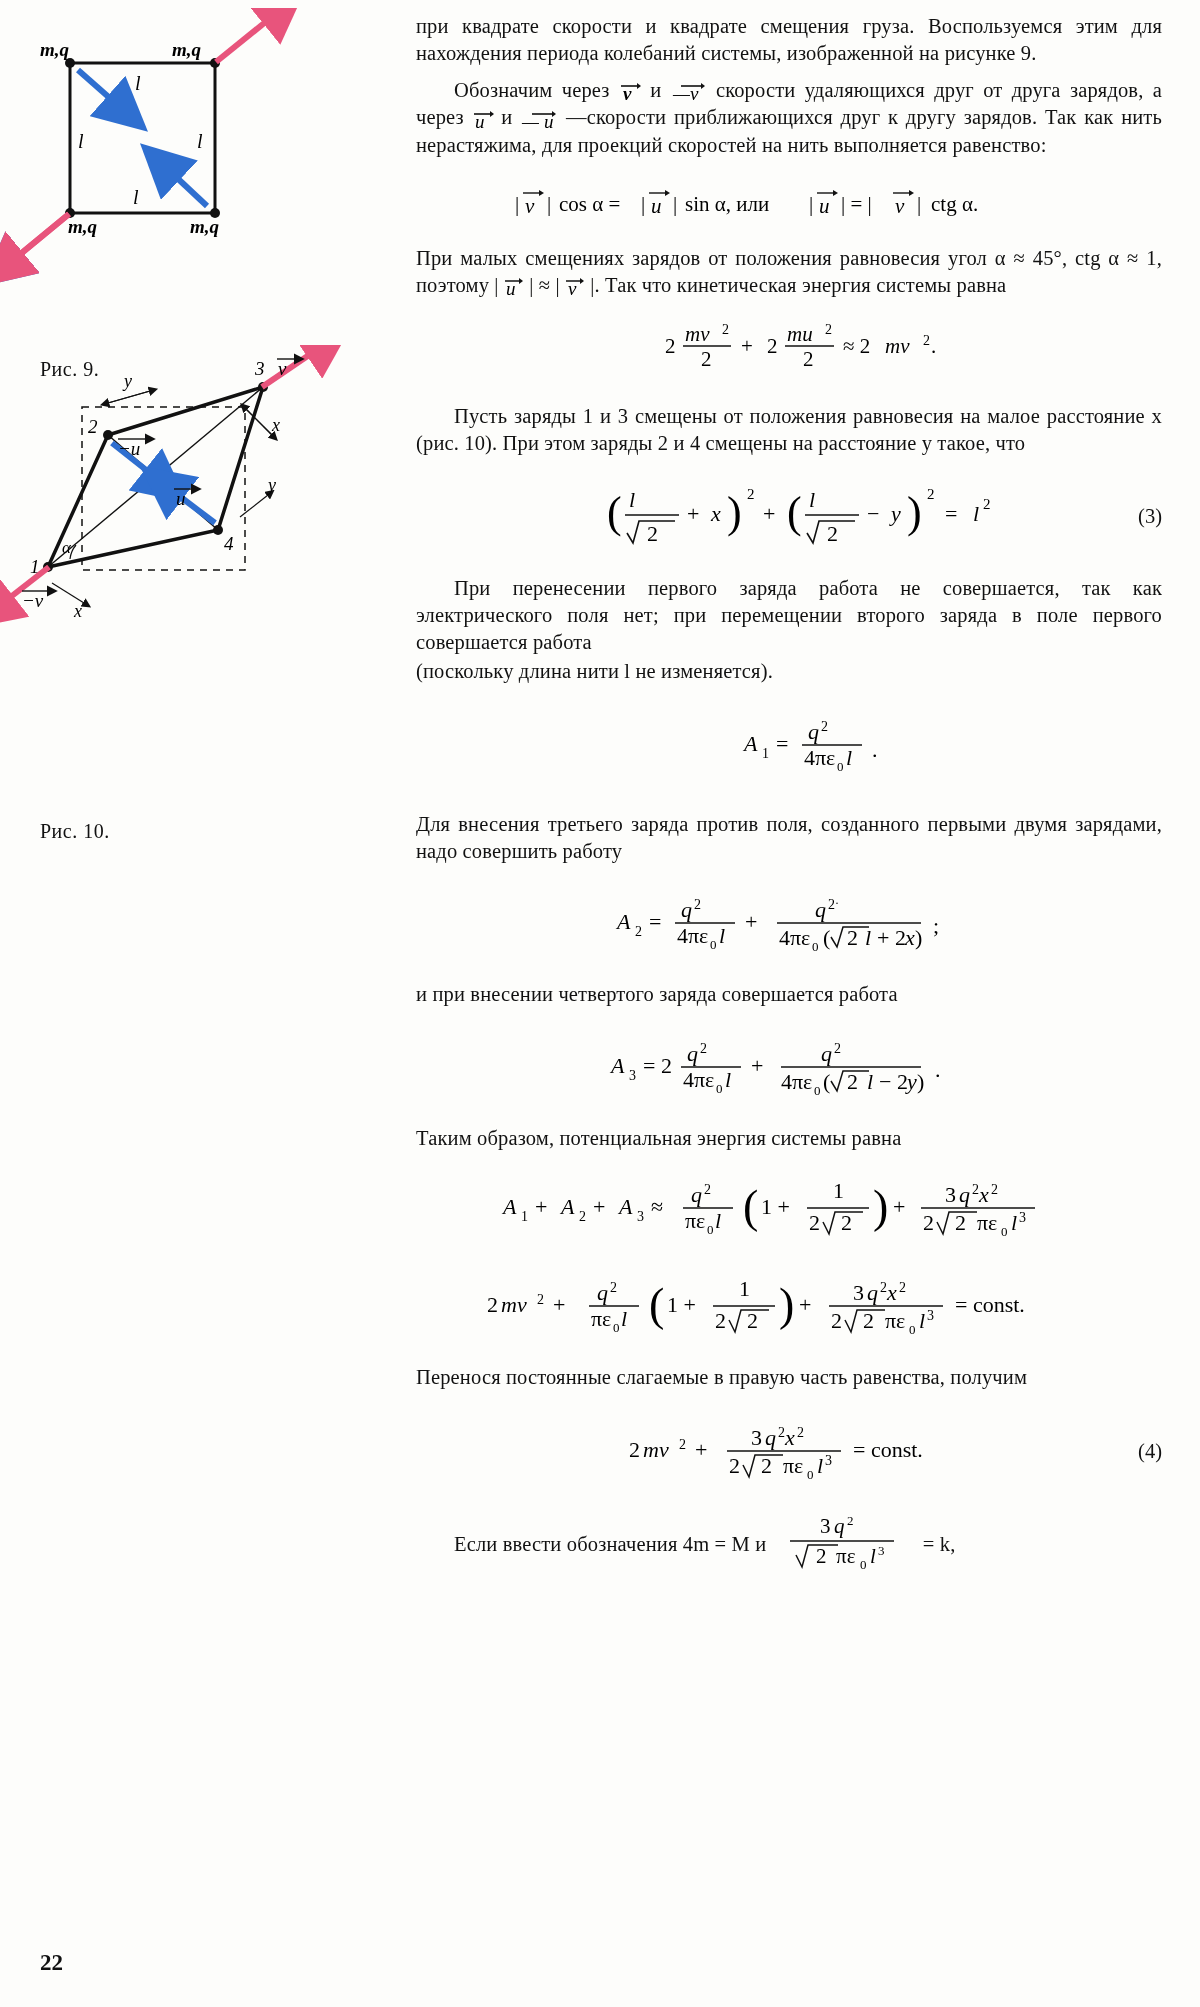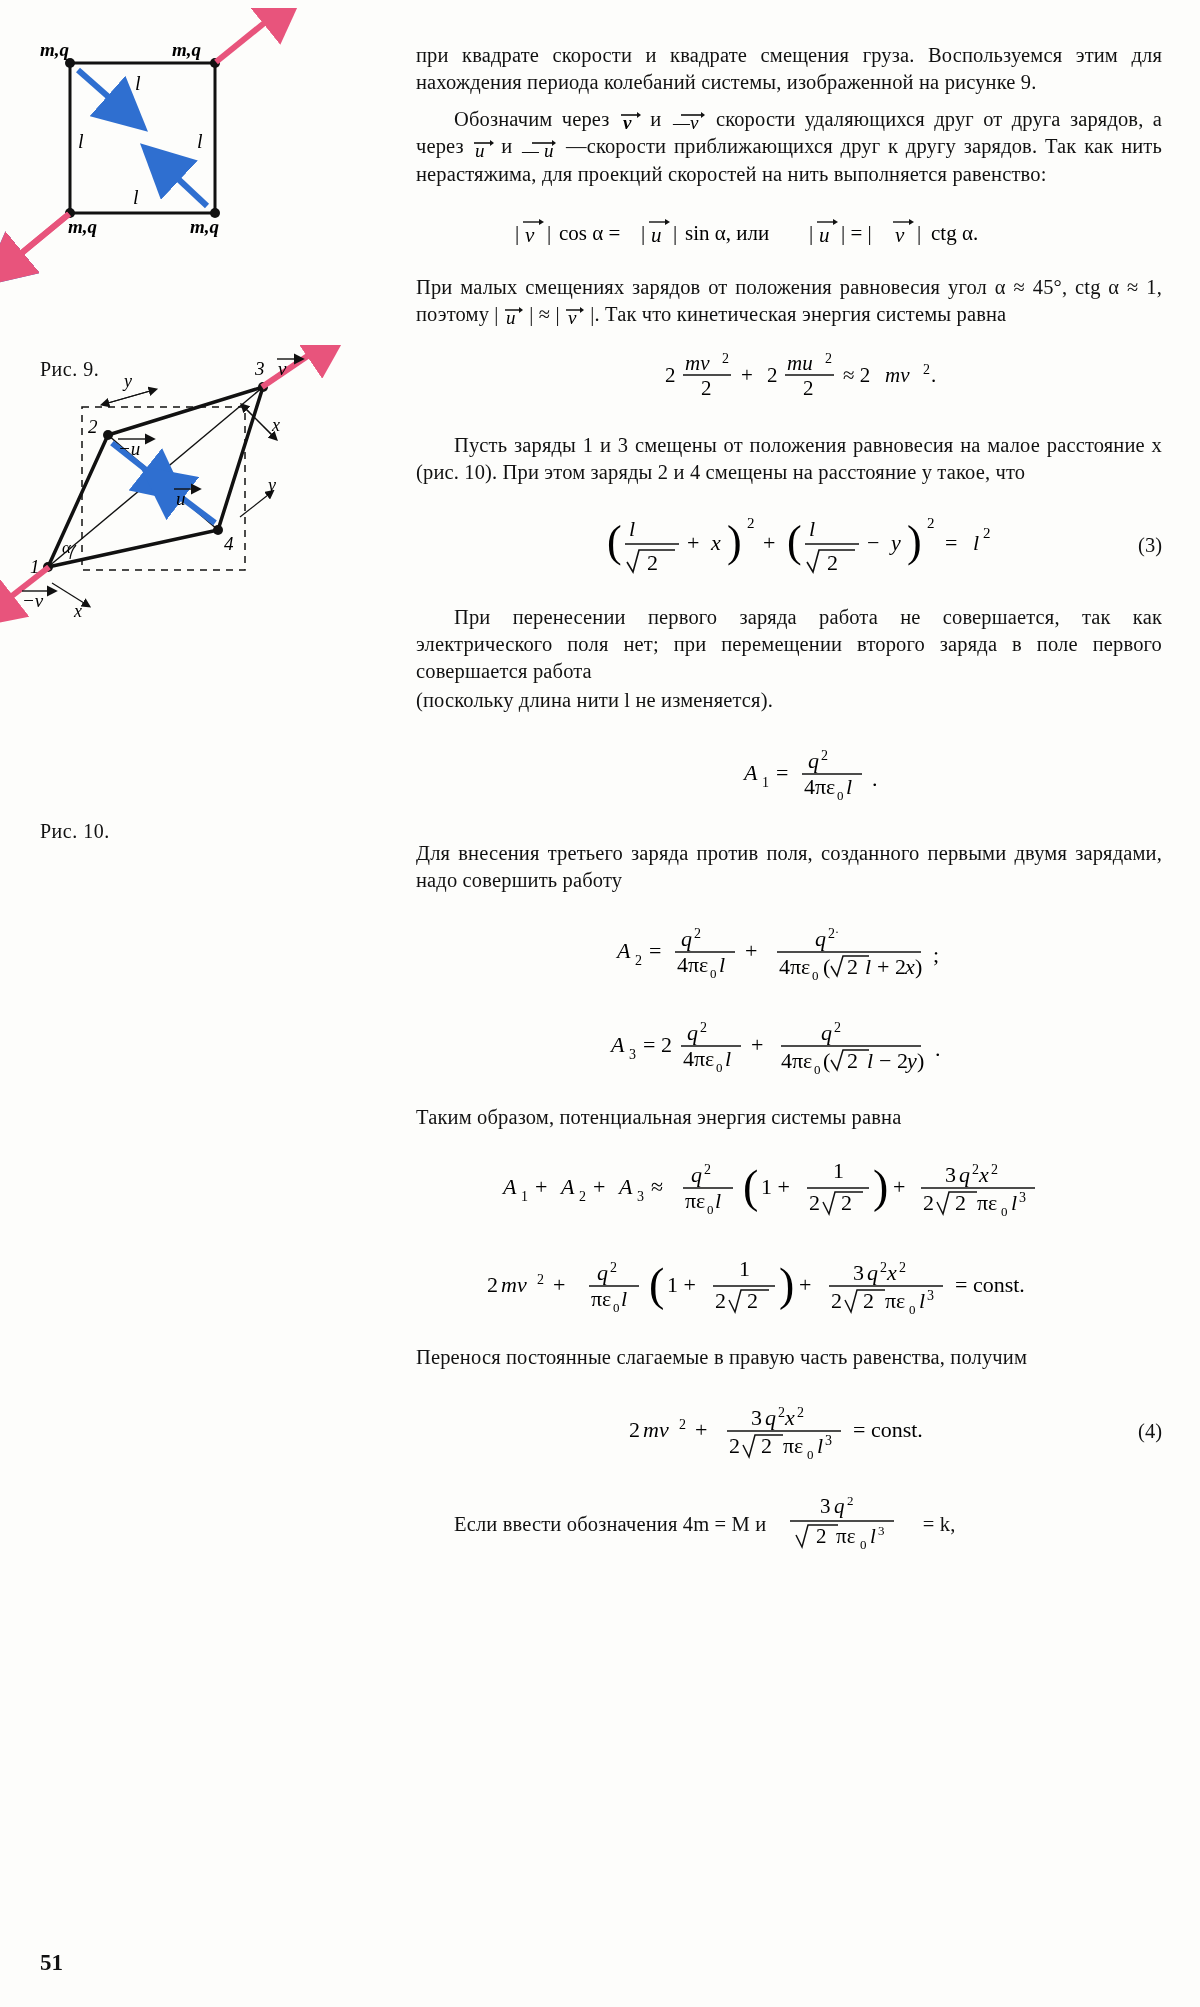--- a/index.html
+++ b/index.html
@@ -25,21 +25,21 @@
   .fig10-caption{position:absolute;left:40px;top:820px;}
 
   .page-number{
     position:absolute;left:40px;top:1950px;
     font-family:"Liberation Serif", serif;
     font-weight:bold;font-size:23px;
   }
 
   
   .rightcol{
-    position:absolute;left:416px;top:42px;width:746px;
+    position:absolute;left:416px;top:13px;width:746px;
   }
   p.txt{
     margin:0 0 0 0;
     font-size:20.5px;
     line-height:1.32;
     text-align:justify;
     text-justify:inter-word;
     letter-spacing:.15px;
   }
   p.txt + p.txt{margin-top:2px;}
@@ -165,21 +165,21 @@
       <text x="272" y="86" font-family="Liberation Serif, serif" font-size="18" font-style="italic">x</text>
       <text x="268" y="146" font-family="Liberation Serif, serif" font-size="18" font-style="italic">y</text>
       <text x="74" y="272" font-family="Liberation Serif, serif" font-size="18" font-style="italic">x</text>
 
       <path d="M70,214 A26,26 0 0 1 76,200" fill="none" stroke="#111" stroke-width="1.2"></path>
       <text x="62" y="208" font-family="Liberation Serif, serif" font-size="17" font-style="italic">α</text>
     </svg>
 
     <div class="fig-caption fig10-caption">Рис.  10.</div>
 
-    <div class="page-number">51</div>
+    <div class="page-number">22</div>
   </div>
 
   <div class="rightcol">
 
     <p class="txt">при квадрате скорости и квадрате смещения груза. Воспользуемся этим для нахождения периода колебаний системы, изображенной на рисунке 9.</p>
 
     <div class="gap-s"></div>
 
     <p class="txt indent">
       <span>Обозначим через</span>
@@ -361,20 +361,21 @@
           <text x="336" y="58" font-style="italic">l</text>
           <text x="348" y="58">+ 2</text>
           <text x="376" y="58" font-style="italic">x</text>
           <text x="386" y="58">)</text>
           <text x="404" y="46">;</text>
         </g>
       </svg>
 
     </div>
 
+    <p class="txt">и при внесении четвертого заряда совершается работа</p>
 
     <div class="eq" style="margin:22px 0 22px 0;">
       <svg width="520" height="72" viewBox="0 0 520 72">
         <g font-family="Liberation Serif, serif" font-size="22">
           <text x="82" y="42" font-style="italic">A</text>
             <text x="100" y="49" font-size="14">3</text>
           <text x="114" y="42">= 2</text>
           <text x="158" y="30" font-style="italic">q</text>
             <text x="171" y="22" font-size="14">2</text>
           <path d="M152,36 L212,36" stroke="#111" stroke-width="1.4"></path>

